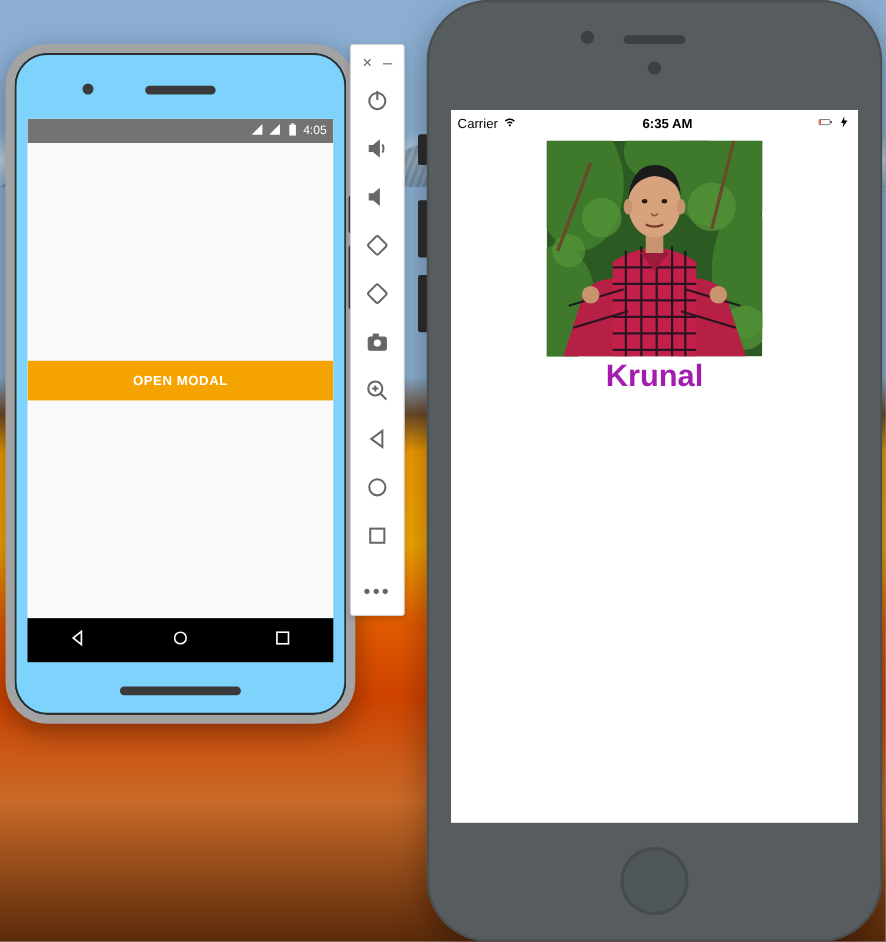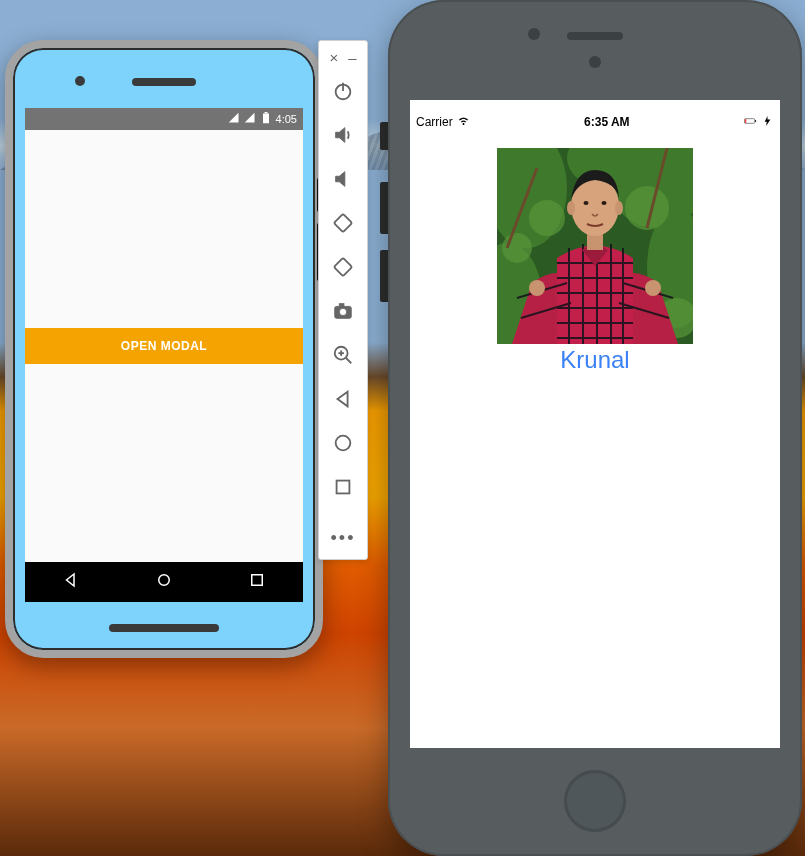--- a/index.html
+++ b/index.html
@@ -82,31 +82,31 @@
   .iphone .earpiece{position:absolute;top:32px;left:50%;transform:translateX(-50%);
     width:56px;height:8px;background:#3b4042;border-radius:4px;}
   .iphone .camera{position:absolute;top:28px;left:140px;width:12px;height:12px;border-radius:50%;
     background:#3b4042;}
   .iphone .sensor{position:absolute;top:56px;left:50%;transform:translateX(-50%);
     width:12px;height:12px;border-radius:50%;background:#3b4042;}
   .iphone .screen{
     position:absolute;left:22px;right:22px;top:100px;bottom:108px;background:#fff;overflow:hidden;
   }
   .iphone .statusbar{
-    height:20px;display:flex;align-items:center;justify-content:space-between;padding:12px 6px;
+    height:20px;display:flex;align-items:center;justify-content:space-between;padding:2px 6px;
     font-size:12px;color:#000;font-weight:500;
   }
   .iphone .statusbar .left,.iphone .statusbar .right{display:flex;align-items:center;gap:4px}
   .iphone .statusbar svg{width:13px;height:10px}
   .iphone .content{padding-top:4px;display:flex;flex-direction:column;align-items:center}
   .iphone .photo{
     width:196px;height:196px;display:block;
   }
   .iphone .photo svg{width:100%;height:100%;display:block}
-  .iphone .caption{font-size:24px;margin-top:2px;color:#3b82f6;}
+  .iphone .caption{font-size:28px;margin-top:2px;color:#a21caf;font-weight:bold;}
   .iphone .homebtn{
     position:absolute;bottom:24px;left:50%;transform:translateX(-50%);
     width:62px;height:62px;border-radius:50%;background:#50575a;
     box-shadow:0 0 0 3px #454b4e inset;cursor:pointer;
   }
 </style>
 </head>
 <body>
 
 <div class="wallpaper"></div>

